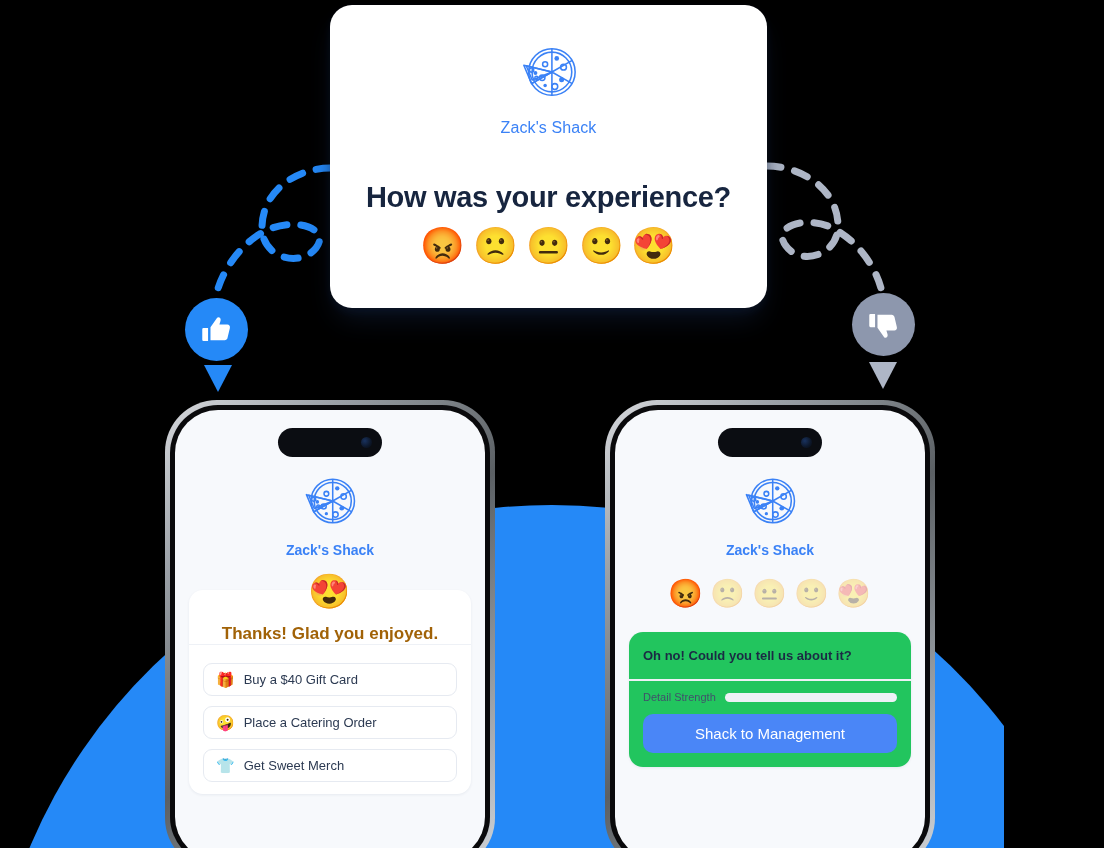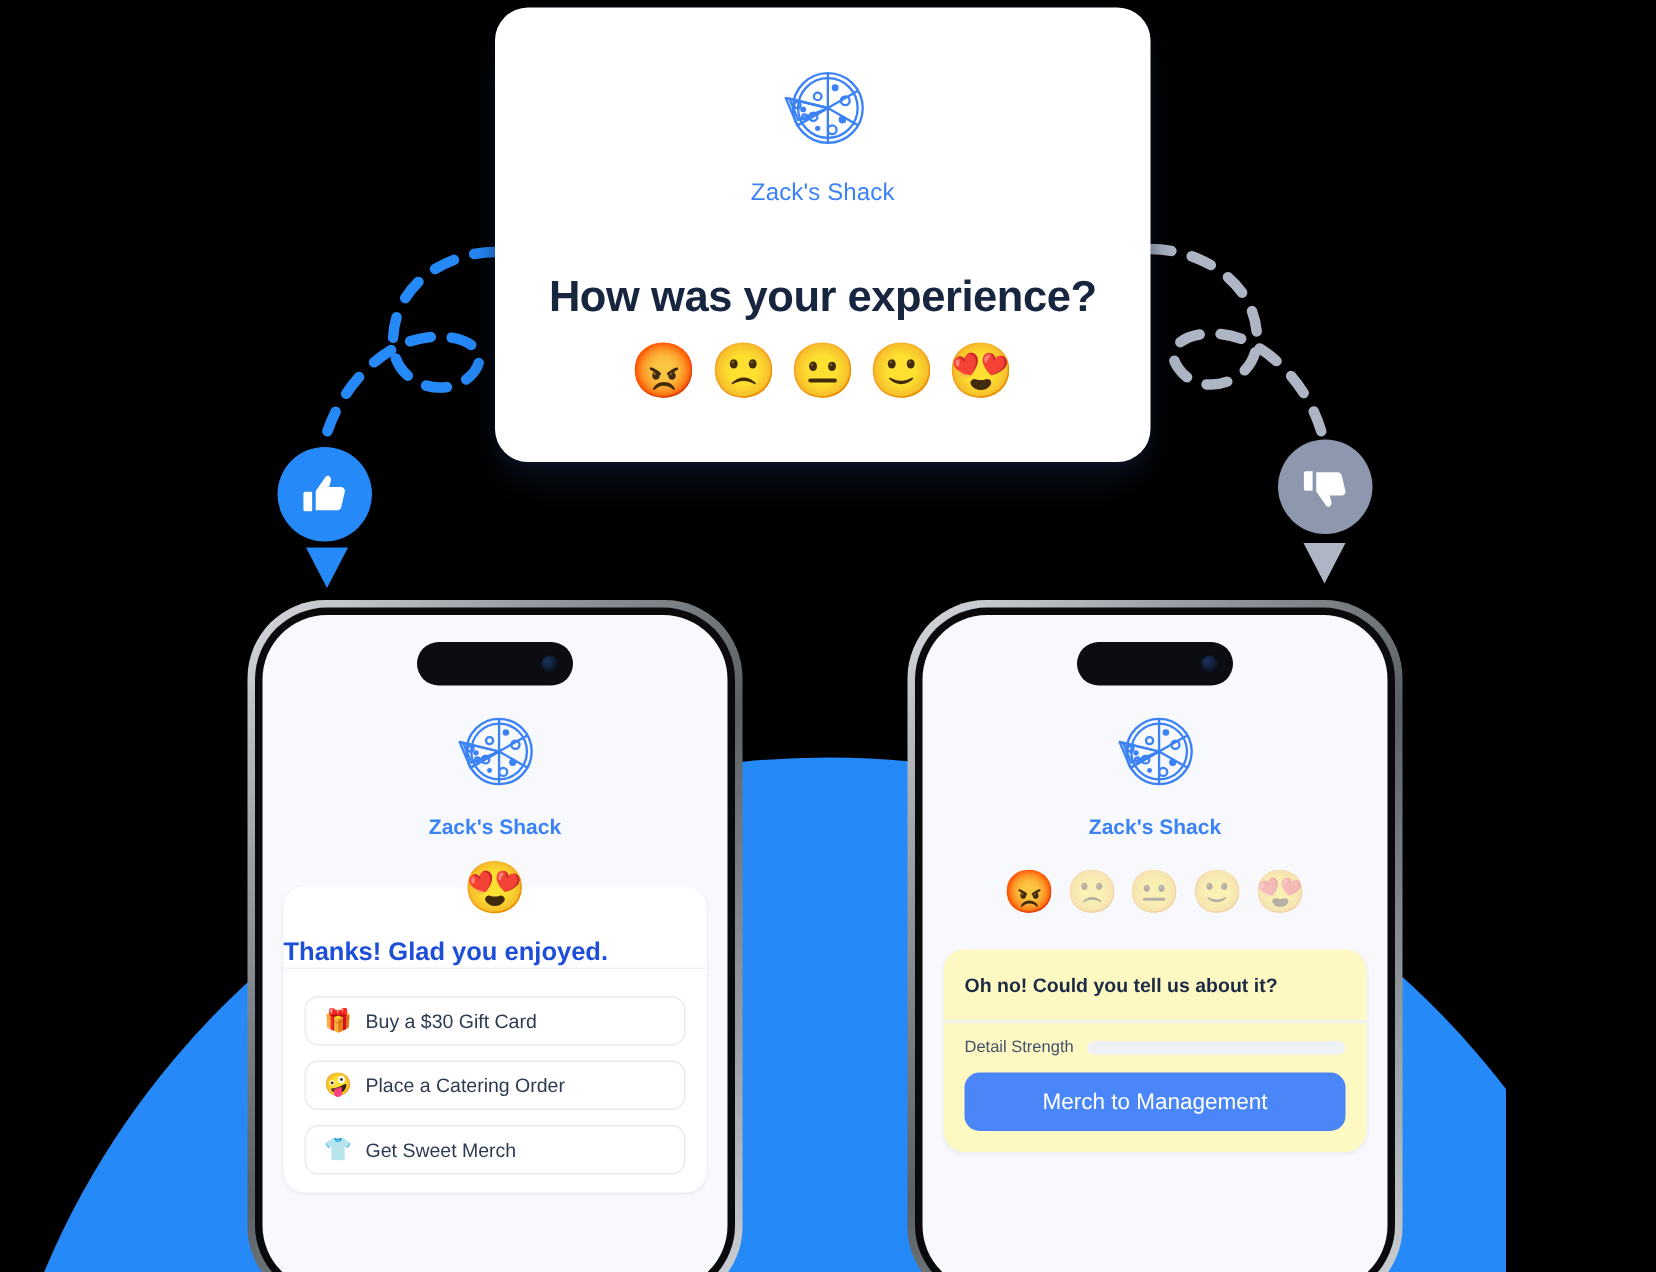--- a/index.html
+++ b/index.html
@@ -115,21 +115,21 @@
   }
   .panel{
     margin:-18px 14px 0 14px;
     background:#fff;
     border-radius:14px;
     box-shadow:0 1px 3px rgba(20,40,80,.07);
     padding-top:34px;
     position:relative;
   }
   .panel-title{
-    text-align:left;color:#1d4ed8;font-size:17px;font-weight:bold;
+    text-align:center;color:#a16207;font-size:17px;font-weight:bold;
   }
   .panel-sub{
     text-align:center;color:#5a6b86;font-size:12px;margin-top:5px;padding-bottom:18px;
   }
   .divider{height:1px;background:#eef1f6;}
   .opt-list{padding:18px 14px 12px 14px;display:flex;flex-direction:column;gap:10px;}
   .opt{
     display:flex;align-items:center;gap:9px;
     border:1px solid #e6eaf1;border-radius:9px;
     padding:8px 12px;background:#fff;
@@ -138,21 +138,21 @@
   .opt .em{font-size:15px;line-height:1;}
 
   
   .rate-row{
     margin-top:22px;display:flex;justify-content:center;gap:7px;font-size:28px;line-height:1;
   }
   .rate-row .r{opacity:.35;}
   .rate-row .r.sel{opacity:1;}
   .panel2{
     margin:24px 14px 0 14px;
-    background:#fef9c3;border-radius:14px;
+    background:#22c55e;border-radius:14px;
     box-shadow:0 1px 3px rgba(20,40,80,.07);
     overflow:hidden;
   }
   .p2-q{padding:16px 14px;font-size:13px;font-weight:bold;color:#1b2a44;}
   .p2-ans{padding:20px 14px 26px 14px;font-size:13px;color:#2c3a52;}
   .p2-foot{padding:10px 14px 14px 14px;}
   .meter-row{display:flex;align-items:center;gap:9px;}
   .meter-label{font-size:11px;color:#41516b;white-space:nowrap;}
   .meter{flex:1;height:9px;border-radius:5px;background:#eef1f6;overflow:hidden;}
   .meter-fill{height:100%;border-radius:5px;background:#4a86f7;}
@@ -253,21 +253,21 @@
         </div>
 
         <div class="hero-emoji">😍</div>
 
         <div class="panel">
           <div class="panel-title">Thanks! Glad you enjoyed.</div>
           <div class="divider"></div>
           <div class="opt-list">
             <div class="opt">
               <span class="em">🎁</span>
-              <span>Buy a $30 Gift Card</span>
+              <span>Buy a $40 Gift Card</span>
             </div>
             <div class="opt">
               <span class="em">🤪</span>
               <span>Place a Catering Order</span>
             </div>
             <div class="opt">
               <span class="em">👕</span>
               <span>Get Sweet Merch</span>
             </div>
           </div>
@@ -318,20 +318,20 @@
           <div class="p2-q">Oh no! Could you tell us about it?</div>
           <div class="divider"></div>
           <div class="divider"></div>
           <div class="p2-foot">
             <div class="meter-row">
               <span class="meter-label">Detail Strength</span>
               <span class="meter">
                 <span class="meter-fill" id="meterFill" style="width: 35%;"></span>
               </span>
             </div>
-            <button class="send-btn">Merch to Management</button>
+            <button class="send-btn">Shack to Management</button>
           </div>
         </div>
       </div>
     </div>
   </div>
 
 </div>
 
 </body></html>

